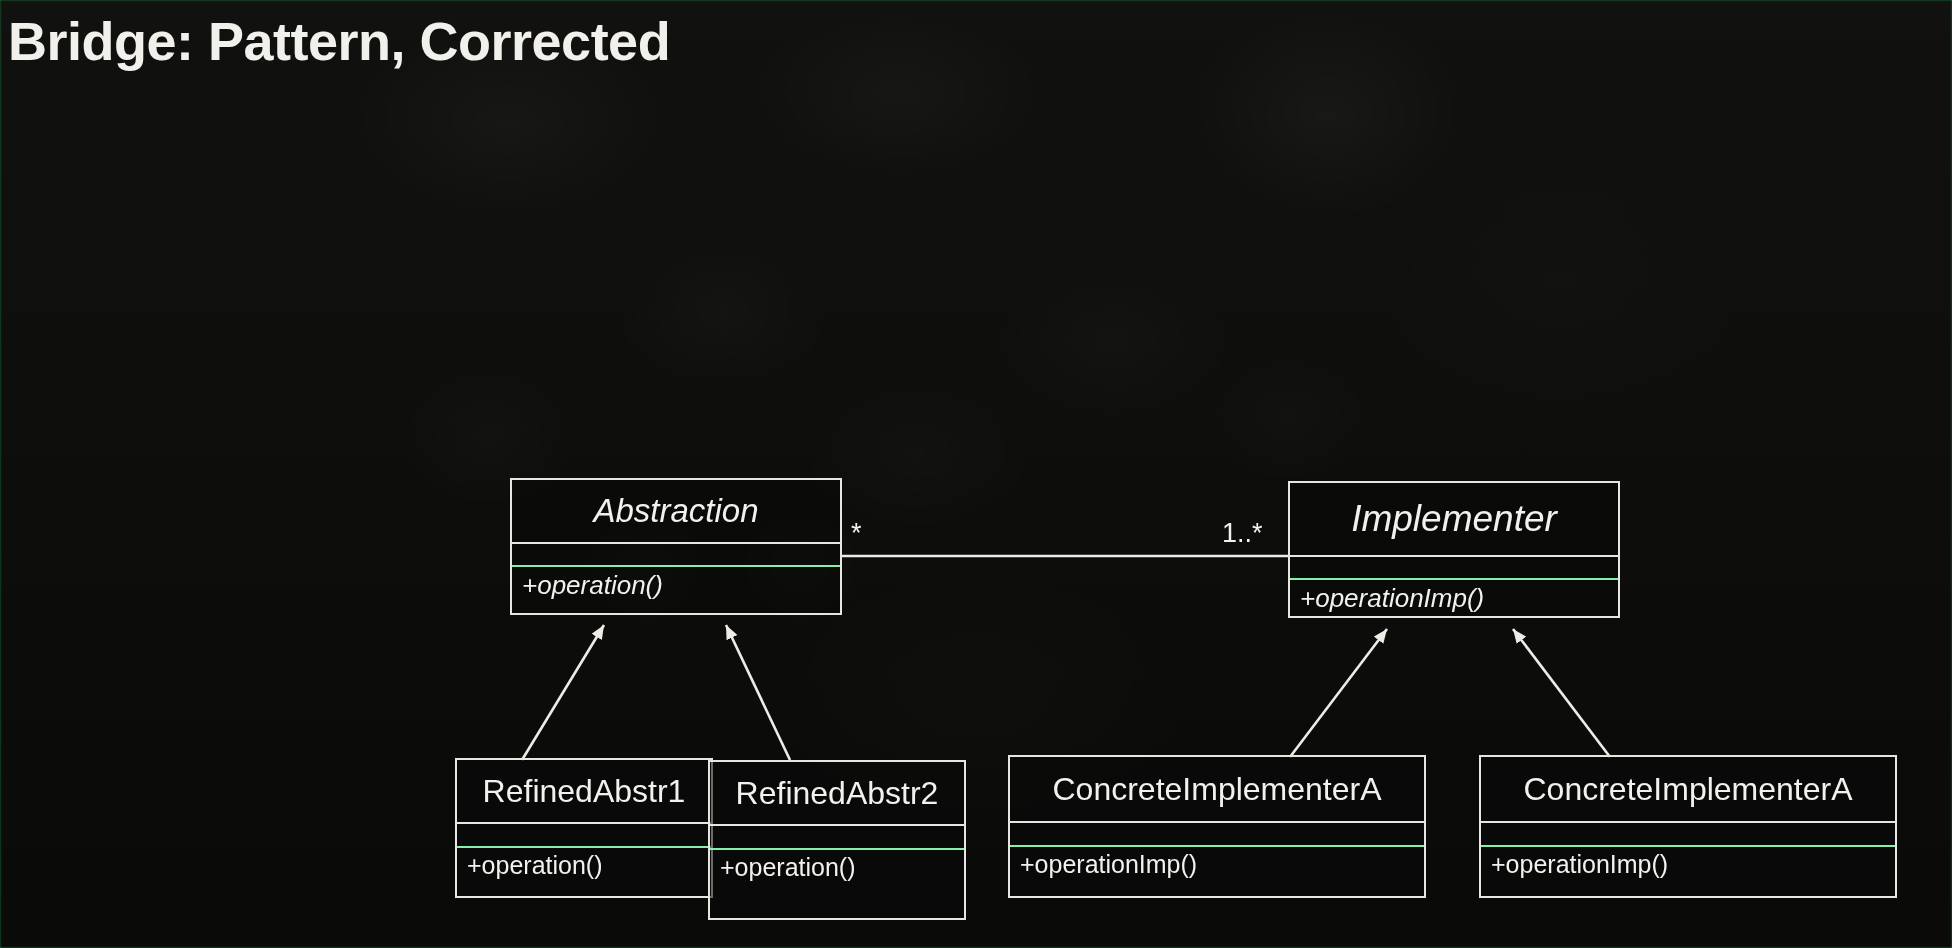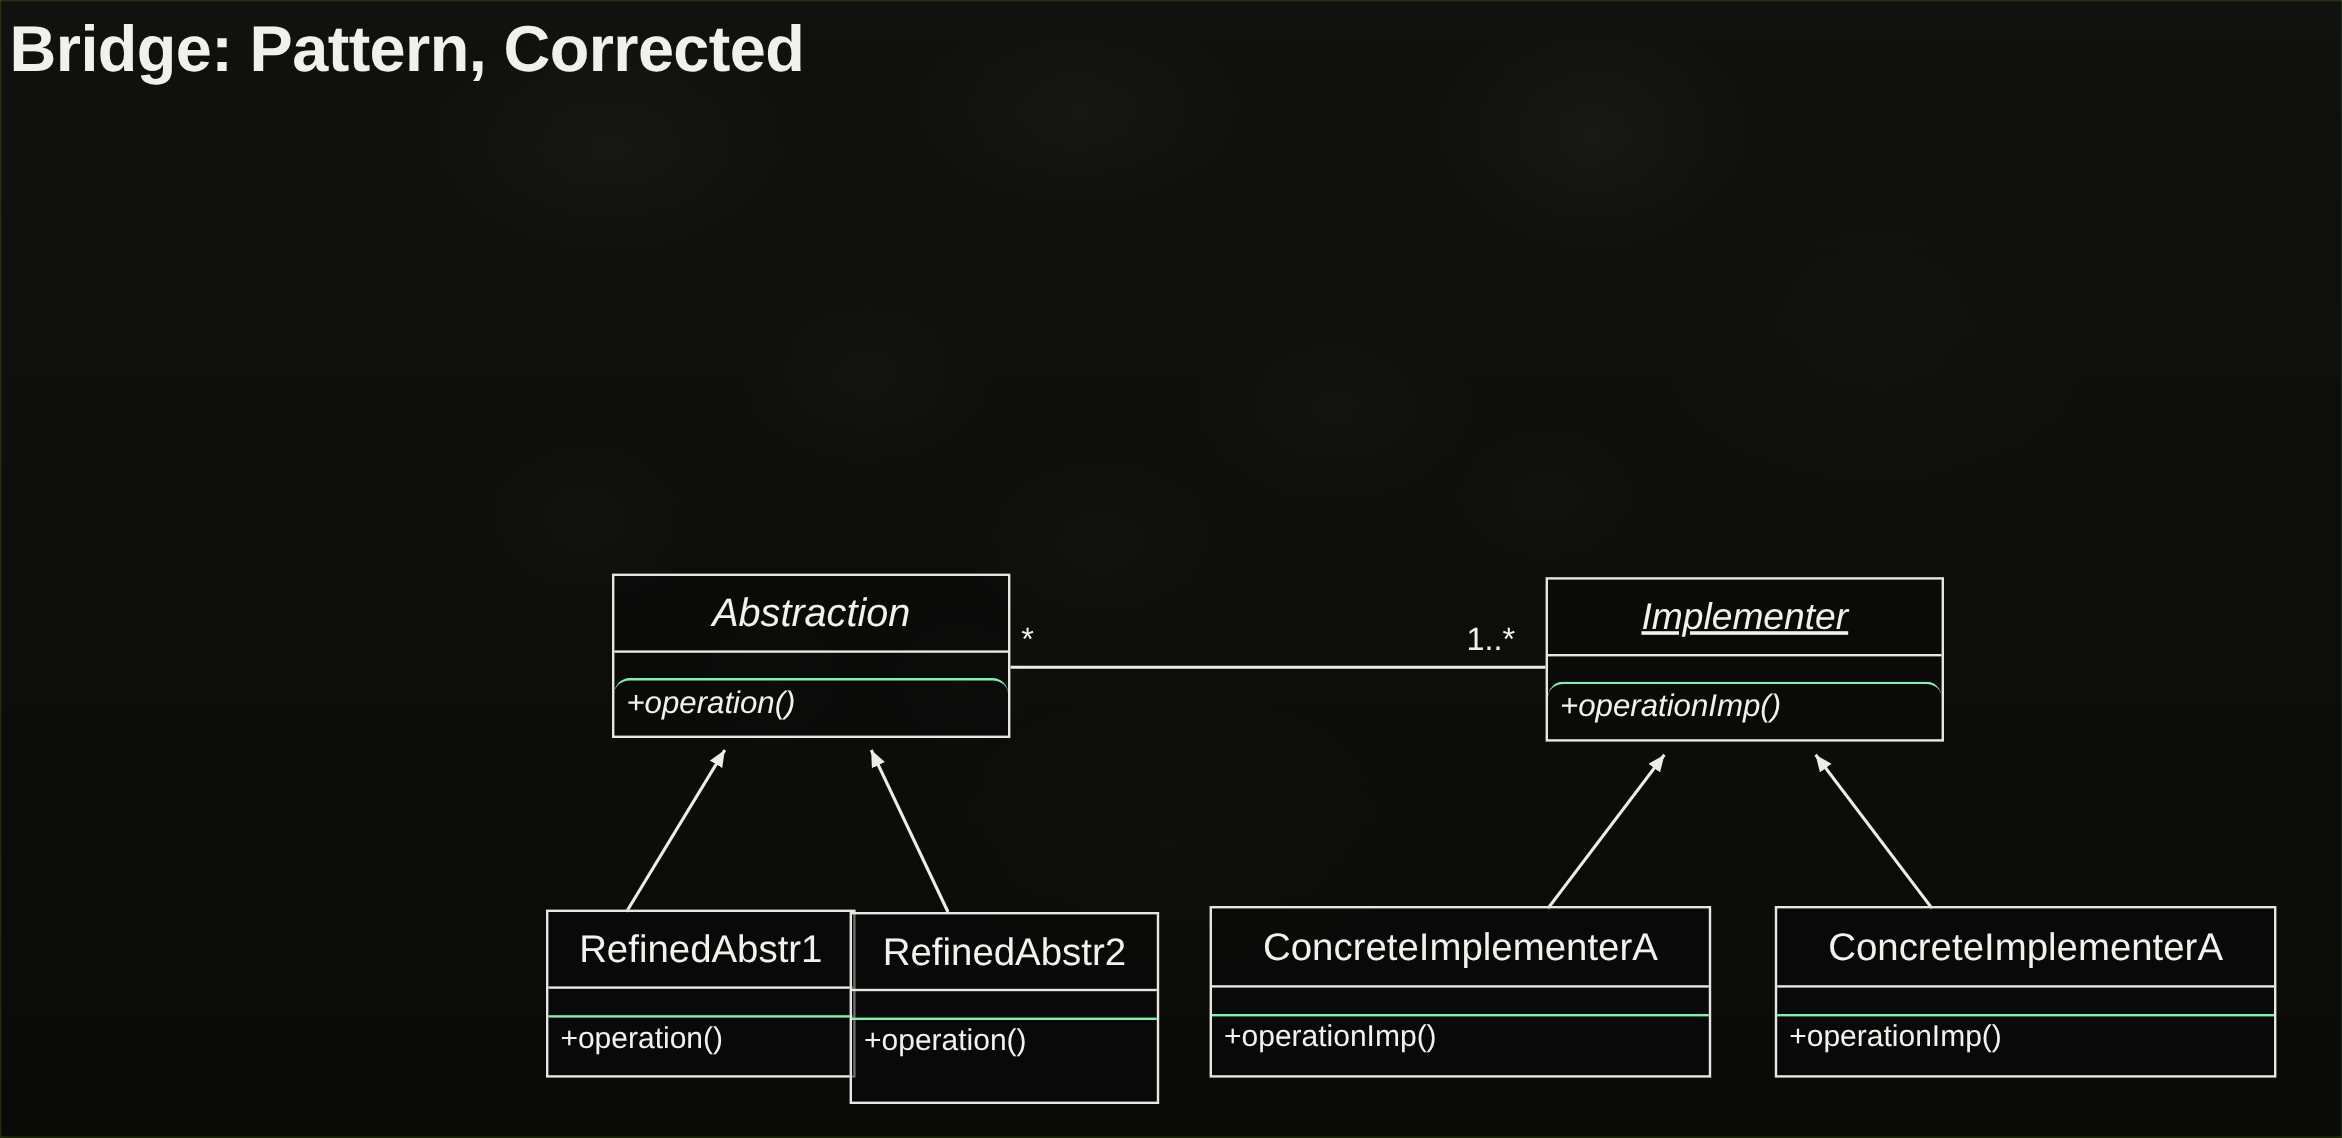--- a/index.html
+++ b/index.html
@@ -11,21 +11,21 @@
     width: 1952px;
     height: 948px;
     overflow: hidden;
     font-family: "Liberation Sans", sans-serif;
   }
 
   #slide {
     position: relative;
     width: 1952px;
     height: 948px;
-    background: #4d7c0f;
+    background: #15803d;
     overflow: hidden;
   }
 
   
   .bg-texture {
     position: absolute;
     inset: 0;
     pointer-events: none;
     background:
       radial-gradient(ellipse 220px 140px at 26% 13%, rgba(150,145,125,0.055), rgba(0,0,0,0) 70%),
@@ -86,30 +86,30 @@
     align-items: flex-start;
     padding-left: 10px;
     padding-top: 3px;
     color: #f3f1ec;
     white-space: nowrap;
     overflow: hidden;
   }
 
   
   .abstract .uml-name,
-  .abstract .uml-ops { font-style: italic; border-radius: 13px; }
+  .abstract .uml-ops { font-style: italic; }
 
   
   #box-abstraction         { left: 510px;  top: 478px; width: 332px; height: 137px; }
   #box-abstraction .uml-name { height: 62px;  font-size: 33px; }
   #box-abstraction .uml-attrs{ height: 21px; }
   #box-abstraction .uml-ops  { font-size: 26px; }
 
   #box-implementer         { left: 1288px; top: 481px; width: 332px; height: 137px; }
-  #box-implementer .uml-name { height: 62px;  font-size: 31px; text-decoration: underline; }
+  #box-implementer .uml-name { height: 72px;  font-size: 37px; }
   #box-implementer .uml-attrs{ height: 21px; }
   #box-implementer .uml-ops  { font-size: 26px; }
 
   #box-refined1            { left: 415px;  top: 758px; width: 258px; height: 140px; margin-left: 40px; }
   #box-refined2            { left: 708px;  top: 760px; width: 258px; height: 160px; }
   #box-refined1 .uml-name, #box-refined2 .uml-name { height: 62px; font-size: 32px; }
   #box-refined1 .uml-attrs,#box-refined2 .uml-attrs{ height: 22px; }
   #box-refined1 .uml-ops,  #box-refined2 .uml-ops  { font-size: 25px; }
 
   #box-concreteA           { left: 1008px; top: 755px; width: 418px; height: 143px; }

